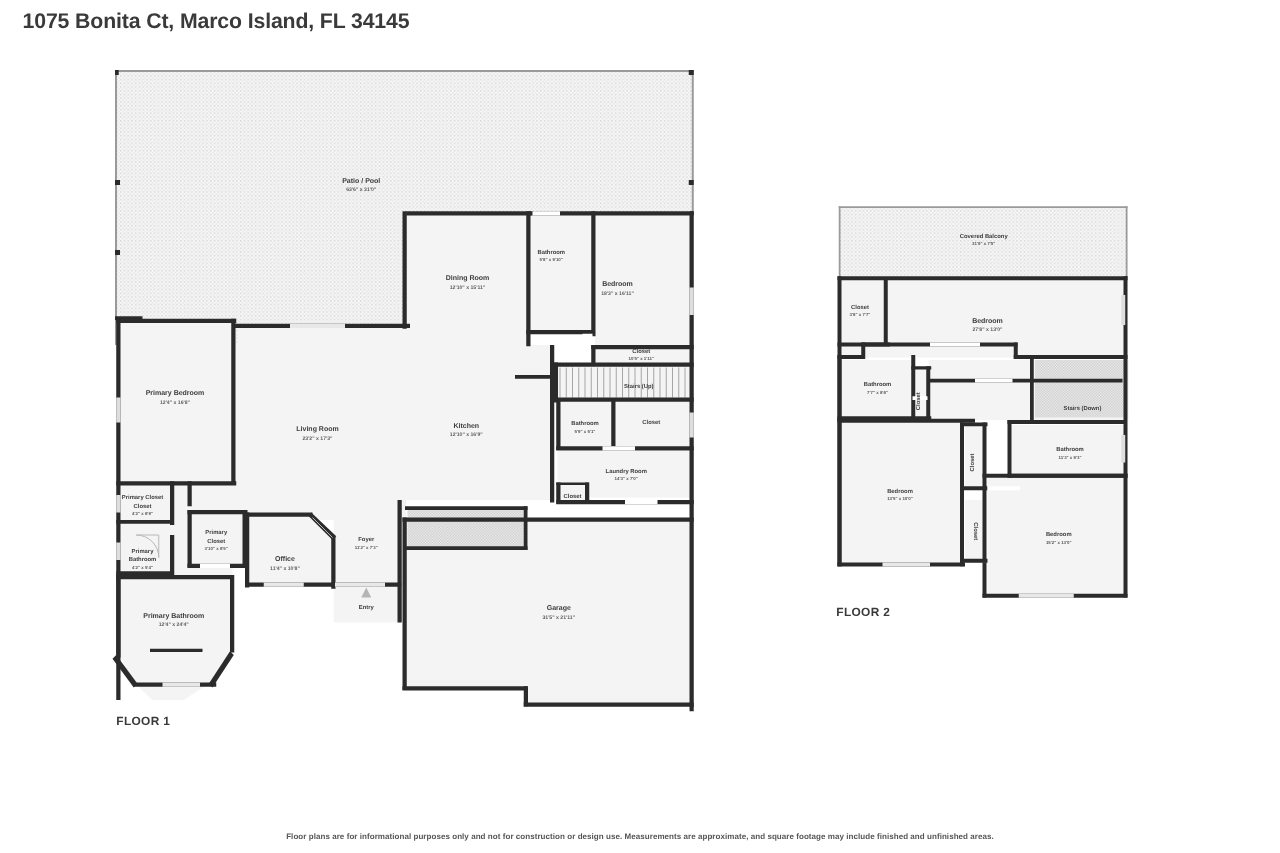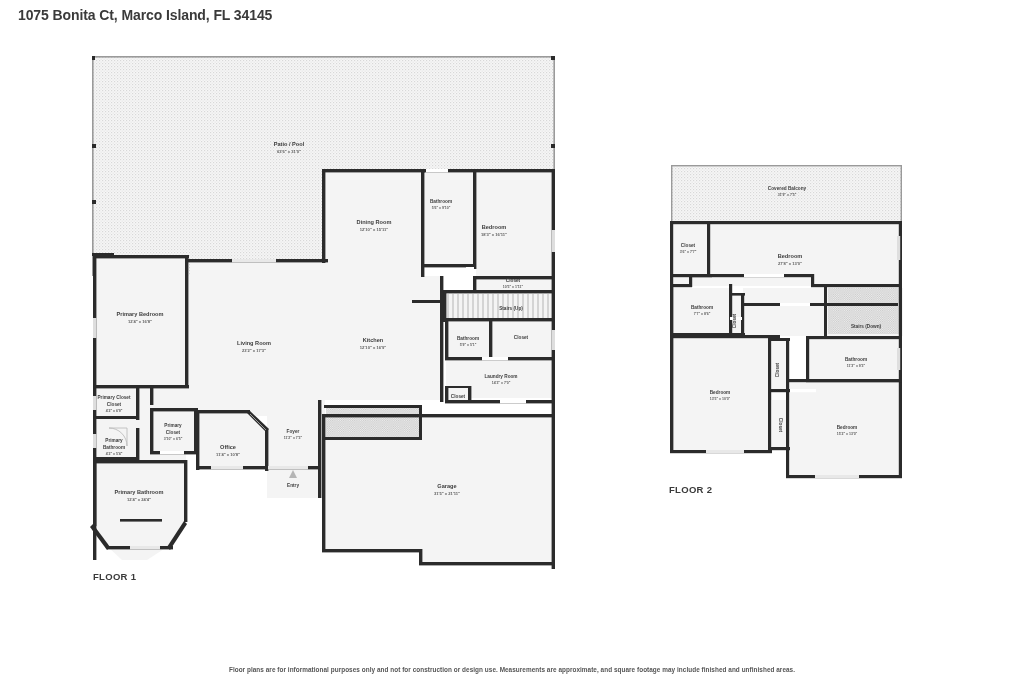--- a/index.html
+++ b/index.html
@@ -12,21 +12,21 @@
     height: 682px;
     position: relative;
     font-family: "Liberation Sans", sans-serif;
     color: #333333;
     overflow: hidden;
   }
   #page-title {
     position: absolute;
     left: 18px;
     top: 7px;
-    font-size: 14px;
+    font-size: 17px;
     font-weight: bold;
     color: #3a3a3a;
     letter-spacing: -0.1px;
   }
   #plan-canvas {
     position: absolute;
     left: 0;
     top: 0;
     width: 1024px;
     height: 682px;

